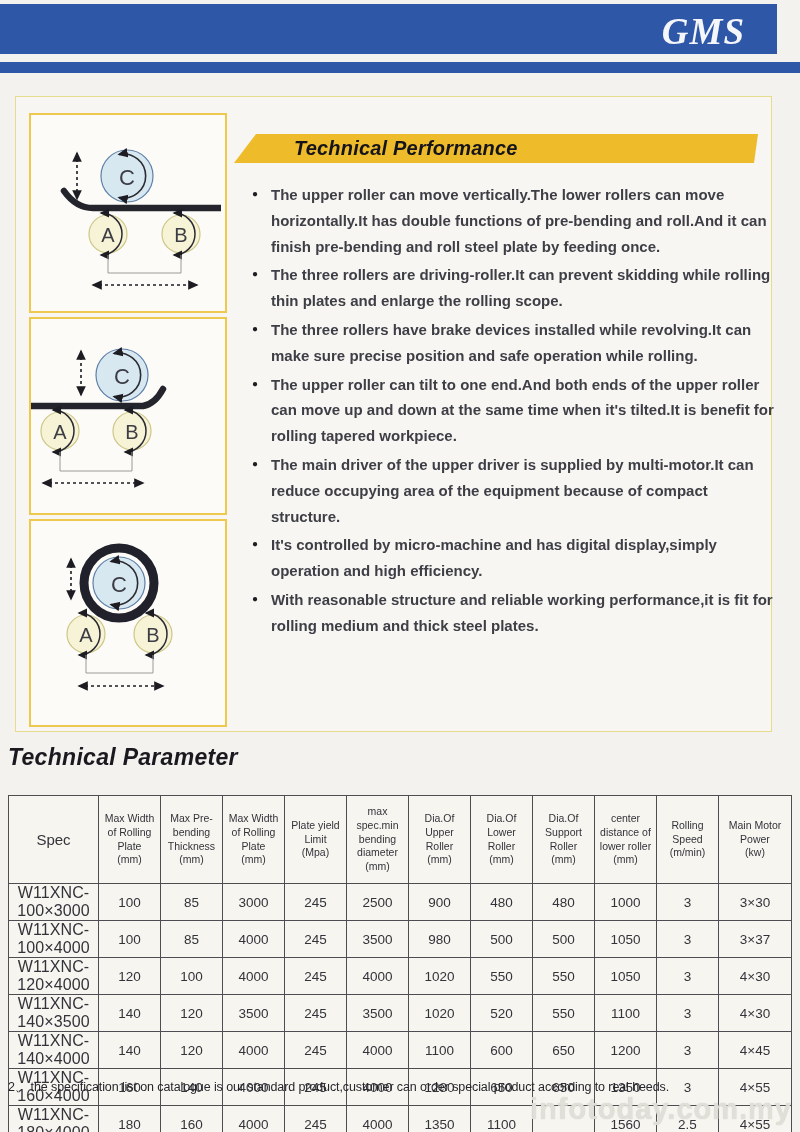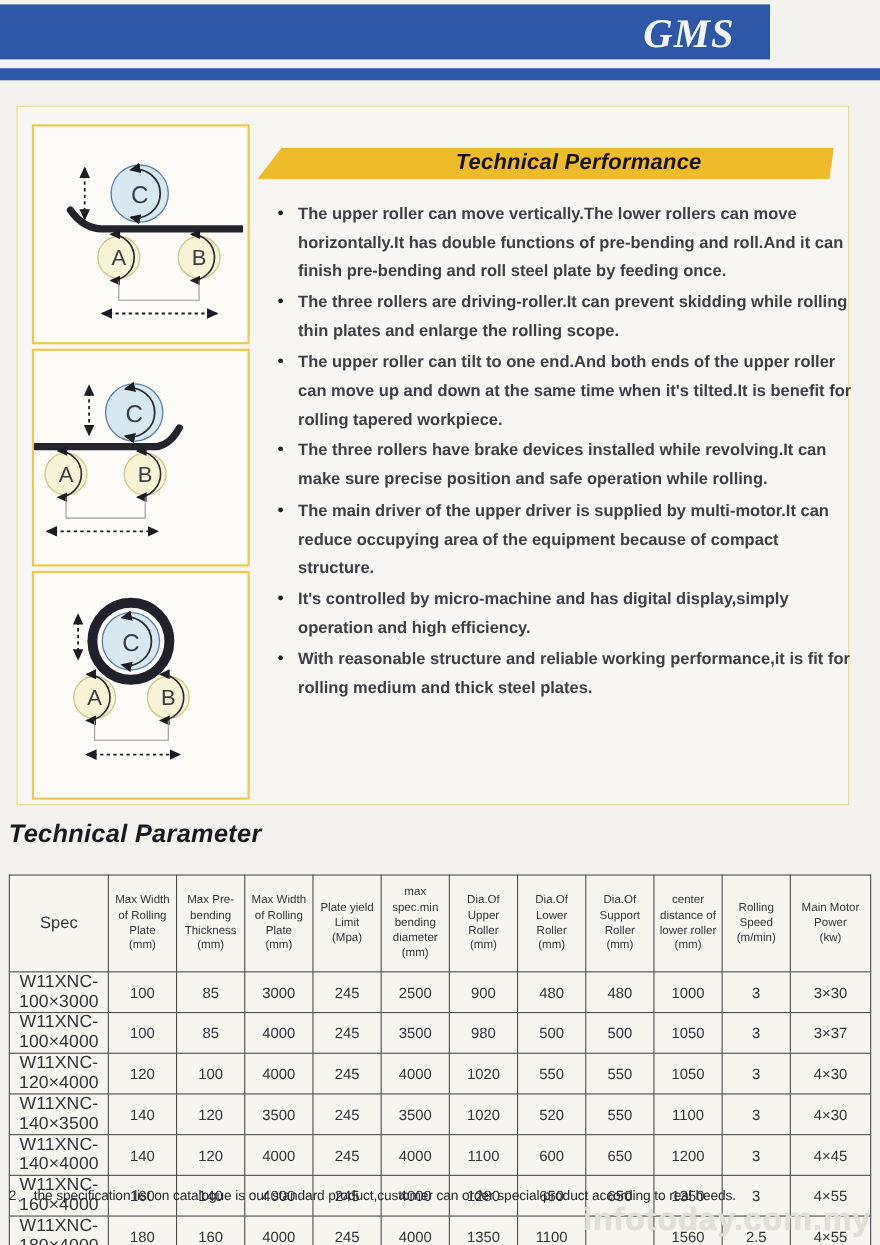--- a/index.html
+++ b/index.html
@@ -1,41 +1,41 @@
 <!DOCTYPE html>
 <html><head>
 <meta charset="utf-8">
 <style>
   html,body{margin:0;padding:0;}
   body{font-family:"Liberation Sans","DejaVu Sans",sans-serif;background:#e9e8e4;}
   .page{position:relative;width:800px;height:1132px;background:#f3f2ee;overflow:hidden;margin:0 auto;}
 
   
-  .band-top{position:absolute;left:0;top:4px;width:700px;height:50px;background:#2e57a8;}
+  .band-top{position:absolute;left:0;top:4px;width:777px;height:50px;background:#2e57a8;}
   .band-thin{position:absolute;left:0;top:62px;width:800px;height:11px;background:#2e57a8;}
   .logo{position:absolute;right:32px;top:6px;color:#f5f6fa;
         font-family:"Liberation Serif","DejaVu Serif",serif;
         font-style:italic;font-weight:bold;font-size:37px;letter-spacing:1px;}
 
   
   .content-box{position:absolute;left:15px;top:96px;width:755px;height:634px;
                border:1px solid #e6dd8a;background:#f7f6f2;}
 
   .diagram-box{position:absolute;background:#fcfbf8;border:2px solid #eec94e;}
   .diagram-1{left:13px;top:16px;width:194px;height:196px;}
   .diagram-2{left:13px;top:220px;width:194px;height:194px;}
   .diagram-3{left:13px;top:422px;width:194px;height:204px;}
   .diagram-box svg{display:block;}
   .roller-letter{font-family:"Liberation Sans",sans-serif;fill:#3c3c44;}
 
   
   .banner{position:absolute;left:218px;top:37px;width:524px;height:29px;background:#eebb2b;
           clip-path:polygon(22px 0,100% 0,calc(100% - 4px) 100%,0 100%);}
   .banner span{display:block;padding:3px 0 0 60px;font-size:20px;font-weight:bold;
-               font-style:italic;color:#14141a;letter-spacing:.2px;text-align:center;}
+               font-style:italic;color:#14141a;letter-spacing:.2px;}
   .bullets{position:absolute;left:225px;top:74px;width:522px;margin:11px;padding:0;list-style:none;font-weight:bold;}
   .bullets li{position:relative;padding-left:19px;margin-bottom:3px;
               font-size:15px;line-height:1.72;color:#3e3e46;}
   .bullets li::before{content:"●";position:absolute;left:0;top:3px;font-size:10px;color:#1d1d22;}
 
   
   .param-title{position:absolute;left:8px;top:744px;margin:0;font-size:23px;font-weight:bold;
                font-style:italic;color:#19191f;letter-spacing:.3px;}
   table.param{position:absolute;left:8px;top:795px;width:783px;border-collapse:collapse;
               background:#f6f5f0;table-layout:fixed;}
@@ -134,22 +134,22 @@
         <line x1="48" y1="165" x2="132" y2="165" stroke="#1c1c22" stroke-width="1.6" stroke-dasharray="3 3" marker-start="url(#a3)" marker-end="url(#a3)"></line>
       </svg>
     </div>
 
     <div class="banner">
       <span>Technical Performance</span>
     </div>
     <ul class="bullets" id="bullets">
         <li>The upper roller can move vertically.The lower rollers can move horizontally.It has double functions of pre-bending and roll.And it can finish pre-bending and roll steel plate by feeding once.</li>
         <li>The three rollers are driving-roller.It can prevent skidding while rolling thin plates and enlarge the rolling scope.</li>
+        <li>The three rollers have brake devices installed while revolving.It can make sure precise position and safe operation while rolling.</li>
         <li>The upper roller can tilt to one end.And both ends of the upper roller can move up and down at the same time when it's tilted.It is benefit for rolling tapered workpiece.</li>
-        <li>The three rollers have brake devices installed while revolving.It can make sure precise position and safe operation while rolling.</li>
         <li>The main driver of the upper driver is supplied by multi-motor.It can reduce occupying area of the equipment because of compact structure.</li>
         <li>It's controlled by micro-machine and has digital display,simply operation and high efficiency.</li>
         <li>With reasonable structure and reliable working performance,it is fit for rolling medium and thick steel plates.</li>
       </ul>
   </div>
 
   <h2 class="param-title">Technical Parameter</h2>
   <table class="param" id="param-table">
       <colgroup>
         <col style="width: 90px;">

